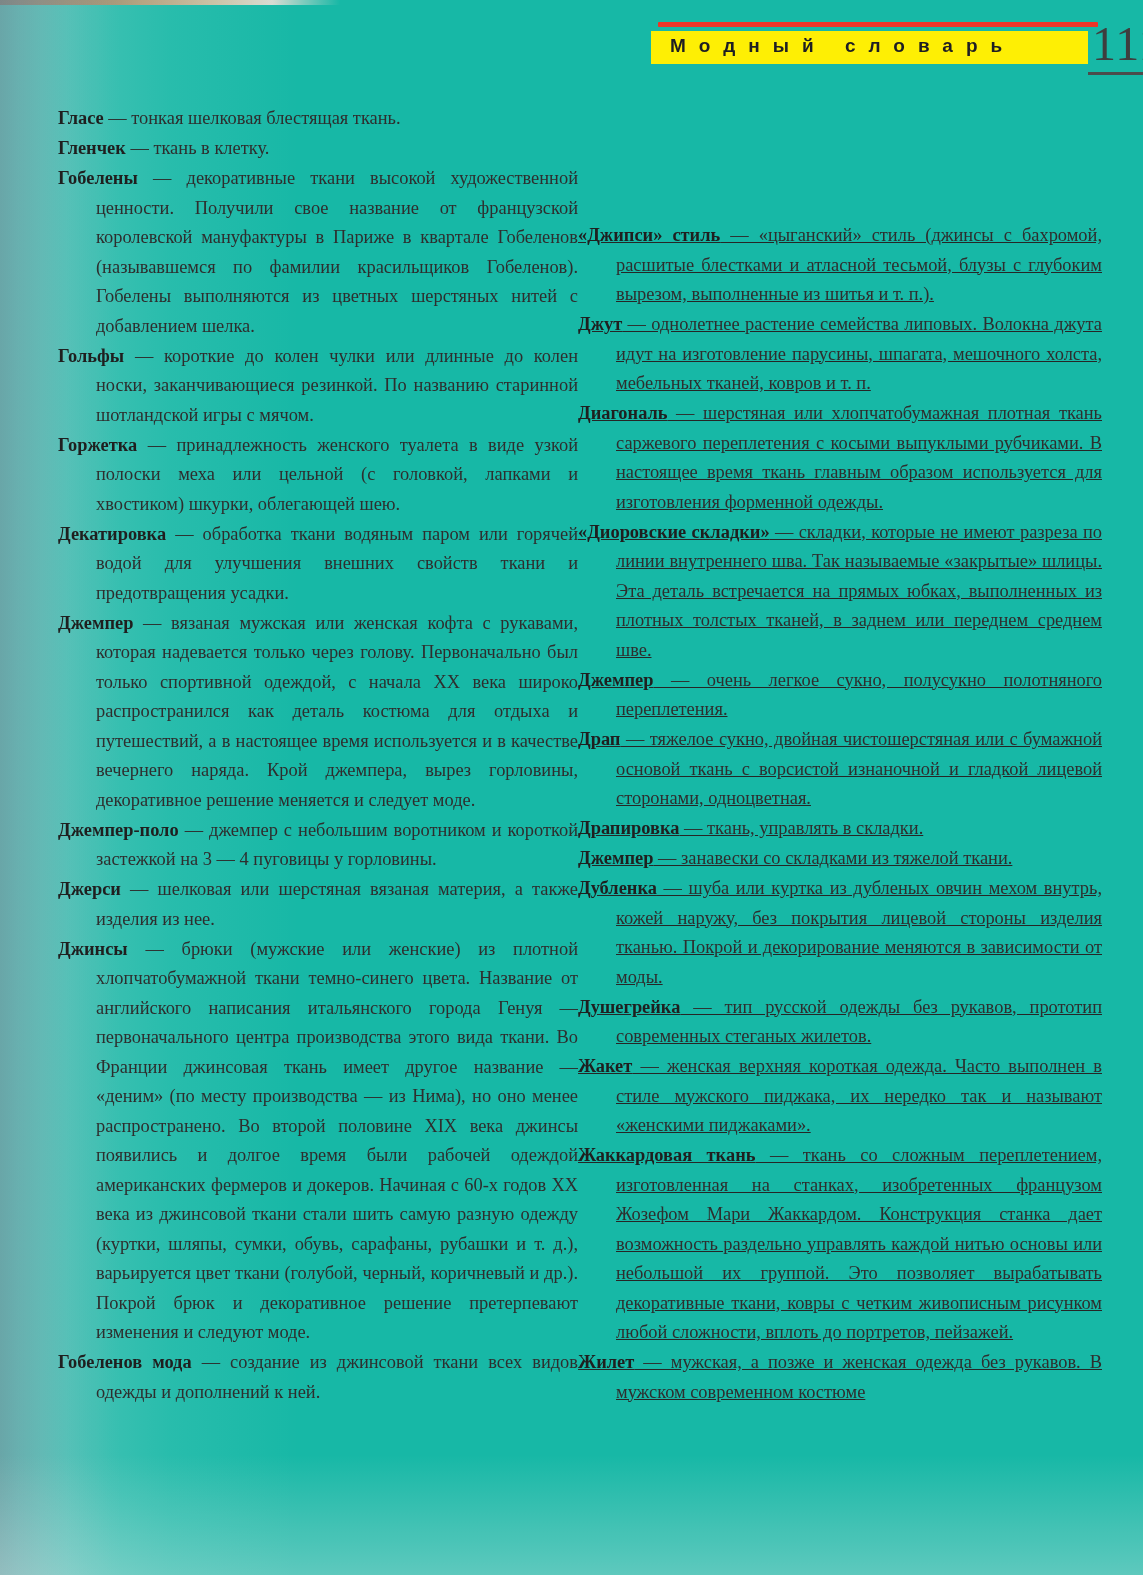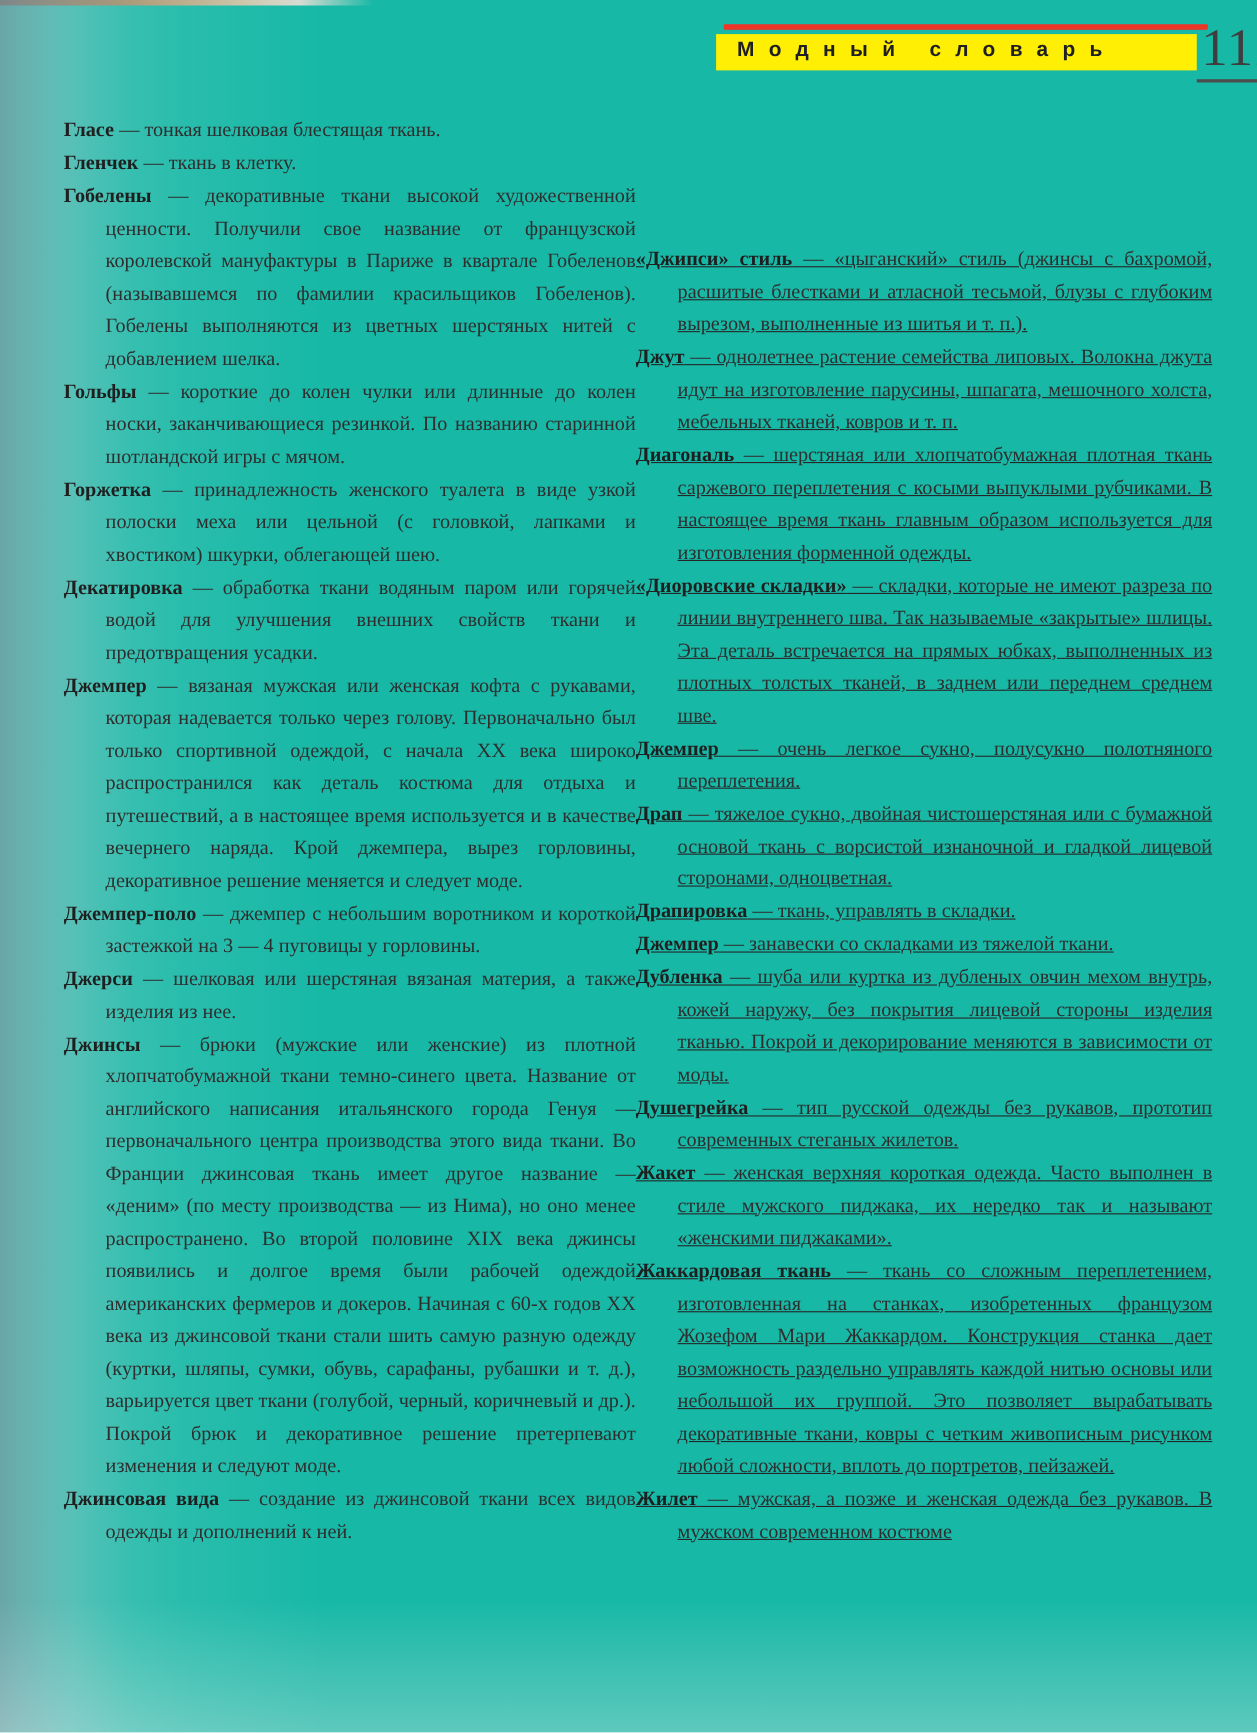--- a/index.html
+++ b/index.html
@@ -176,21 +176,21 @@
         <p class="entry"><span class="term">Гласе</span><span class="def"> — тонкая шелковая блестящая ткань.</span></p>
         <p class="entry"><span class="term">Гленчек</span><span class="def"> — ткань в клетку.</span></p>
         <p class="entry"><span class="term">Гобелены</span><span class="def"> — декоративные ткани высокой художественной ценности. Получили свое название от французской королевской мануфактуры в Париже в квартале Гобеленов (называвшемся по фамилии красильщиков Гобеленов). Гобелены выполняются из цветных шерстяных нитей с добавлением шелка.</span></p>
         <p class="entry"><span class="term">Гольфы</span><span class="def"> — короткие до колен чулки или длинные до колен носки, заканчивающиеся резинкой. По названию старинной шотландской игры с мячом.</span></p>
         <p class="entry"><span class="term">Горжетка</span><span class="def"> — принадлежность женского туалета в виде узкой полоски меха или цельной (с головкой, лапками и хвостиком) шкурки, облегающей шею.</span></p>
         <p class="entry"><span class="term">Декатировка</span><span class="def"> — обработка ткани водяным паром или горячей водой для улучшения внешних свойств ткани и предотвращения усадки.</span></p>
         <p class="entry"><span class="term">Джемпер</span><span class="def"> — вязаная мужская или женская кофта с рукавами, которая надевается только через голову. Первоначально был только спортивной одеждой, с начала XX века широко распространился как деталь костюма для отдыха и путешествий, а в настоящее время используется и в качестве вечернего наряда. Крой джемпера, вырез горловины, декоративное решение меняется и следует моде.</span></p>
         <p class="entry"><span class="term">Джемпер-поло</span><span class="def"> — джемпер с небольшим воротником и короткой застежкой на 3 — 4 пуговицы у горловины.</span></p>
         <p class="entry"><span class="term">Джерси</span><span class="def"> — шелковая или шерстяная вязаная материя, а также изделия из нее.</span></p>
         <p class="entry"><span class="term">Джинсы</span><span class="def"> — брюки (мужские или женские) из плотной хлопчатобумажной ткани темно-синего цвета. Название от английского написания итальянского города Генуя — первоначального центра производства этого вида ткани. Во Франции джинсовая ткань имеет другое название — «деним» (по месту производства — из Нима), но оно менее распространено. Во второй половине XIX века джинсы появились и долгое время были рабочей одеждой американских фермеров и докеров. Начиная с 60-х годов XX века из джинсовой ткани стали шить самую разную одежду (куртки, шляпы, сумки, обувь, сарафаны, рубашки и т. д.), варьируется цвет ткани (голубой, черный, коричневый и др.). Покрой брюк и декоративное решение претерпевают изменения и следуют моде.</span></p>
-        <p class="entry"><span class="term">Джинсовая вида</span><span class="def"> — создание из джинсовой ткани всех видов одежды и дополнений к ней.</span></p>
+        <p class="entry"><span class="term">Гобеленов мода</span><span class="def"> — создание из джинсовой ткани всех видов одежды и дополнений к ней.</span></p>
       </div>
     <div class="col col-right">
         <p class="entry"><span class="term">«Джипси» стиль</span><span class="def"> — «цыганский» стиль (джинсы с бахромой, расшитые блестками и атласной тесьмой, блузы с глубоким вырезом, выполненные из шитья и т. п.).</span></p>
         <p class="entry"><span class="term">Джут</span><span class="def"> — однолетнее растение семейства липовых. Волокна джута идут на изготовление парусины, шпагата, мешочного холста, мебельных тканей, ковров и т. п.</span></p>
         <p class="entry"><span class="term">Диагональ</span><span class="def"> — шерстяная или хлопчатобумажная плотная ткань саржевого переплетения с косыми выпуклыми рубчиками. В настоящее время ткань главным образом используется для изготовления форменной одежды.</span></p>
         <p class="entry"><span class="term">«Диоровские складки»</span><span class="def"> — складки, которые не имеют разреза по линии внутреннего шва. Так называемые «закрытые» шлицы. Эта деталь встречается на прямых юбках, выполненных из плотных толстых тканей, в заднем или переднем среднем шве.</span></p>
         <p class="entry"><span class="term">Джемпер</span><span class="def"> — очень легкое сукно, полусукно полотняного переплетения.</span></p>
         <p class="entry"><span class="term">Драп</span><span class="def"> — тяжелое сукно, двойная чистошерстяная или с бумажной основой ткань с ворсистой изнаночной и гладкой лицевой сторонами, одноцветная.</span></p>
         <p class="entry"><span class="term">Драпировка</span><span class="def"> — ткань, управлять в складки.</span></p>
         <p class="entry"><span class="term">Джемпер</span><span class="def"> — занавески со складками из тяжелой ткани.</span></p>

